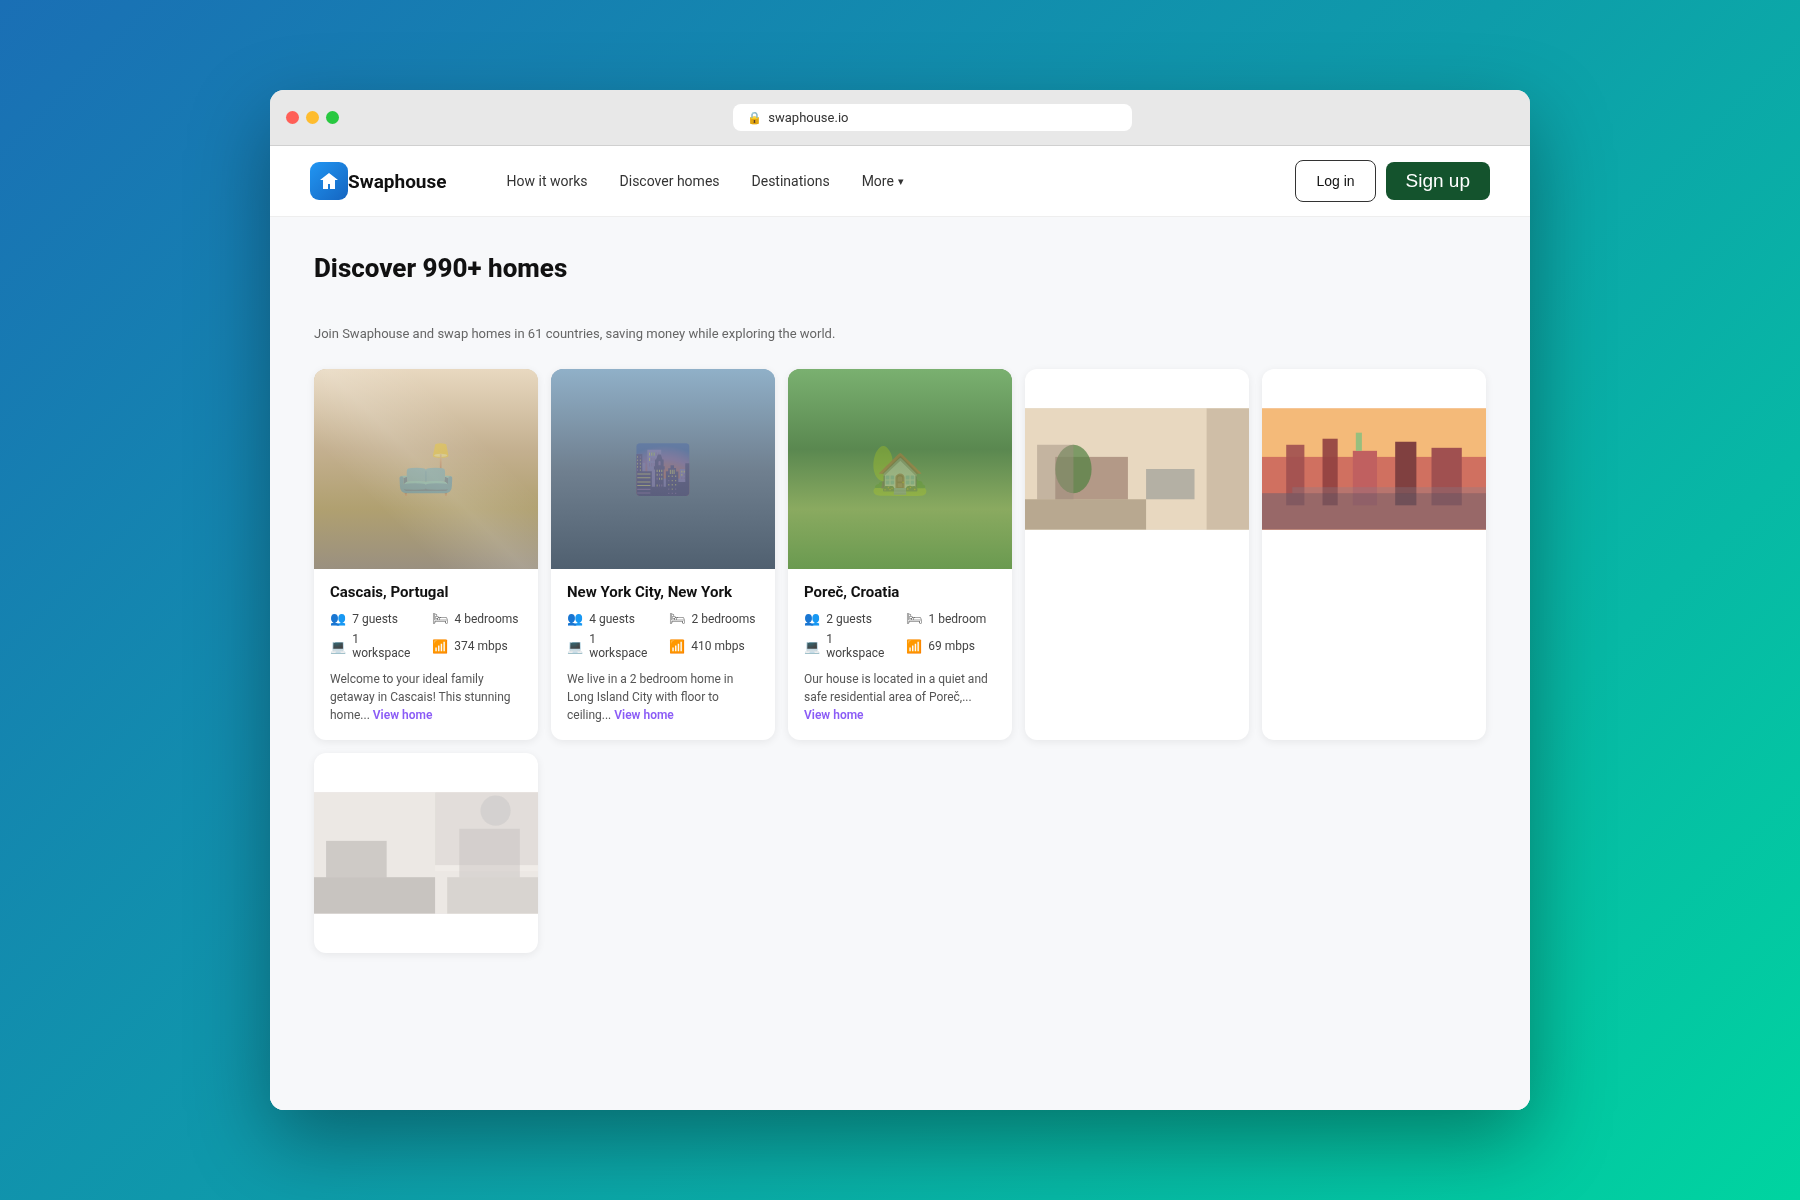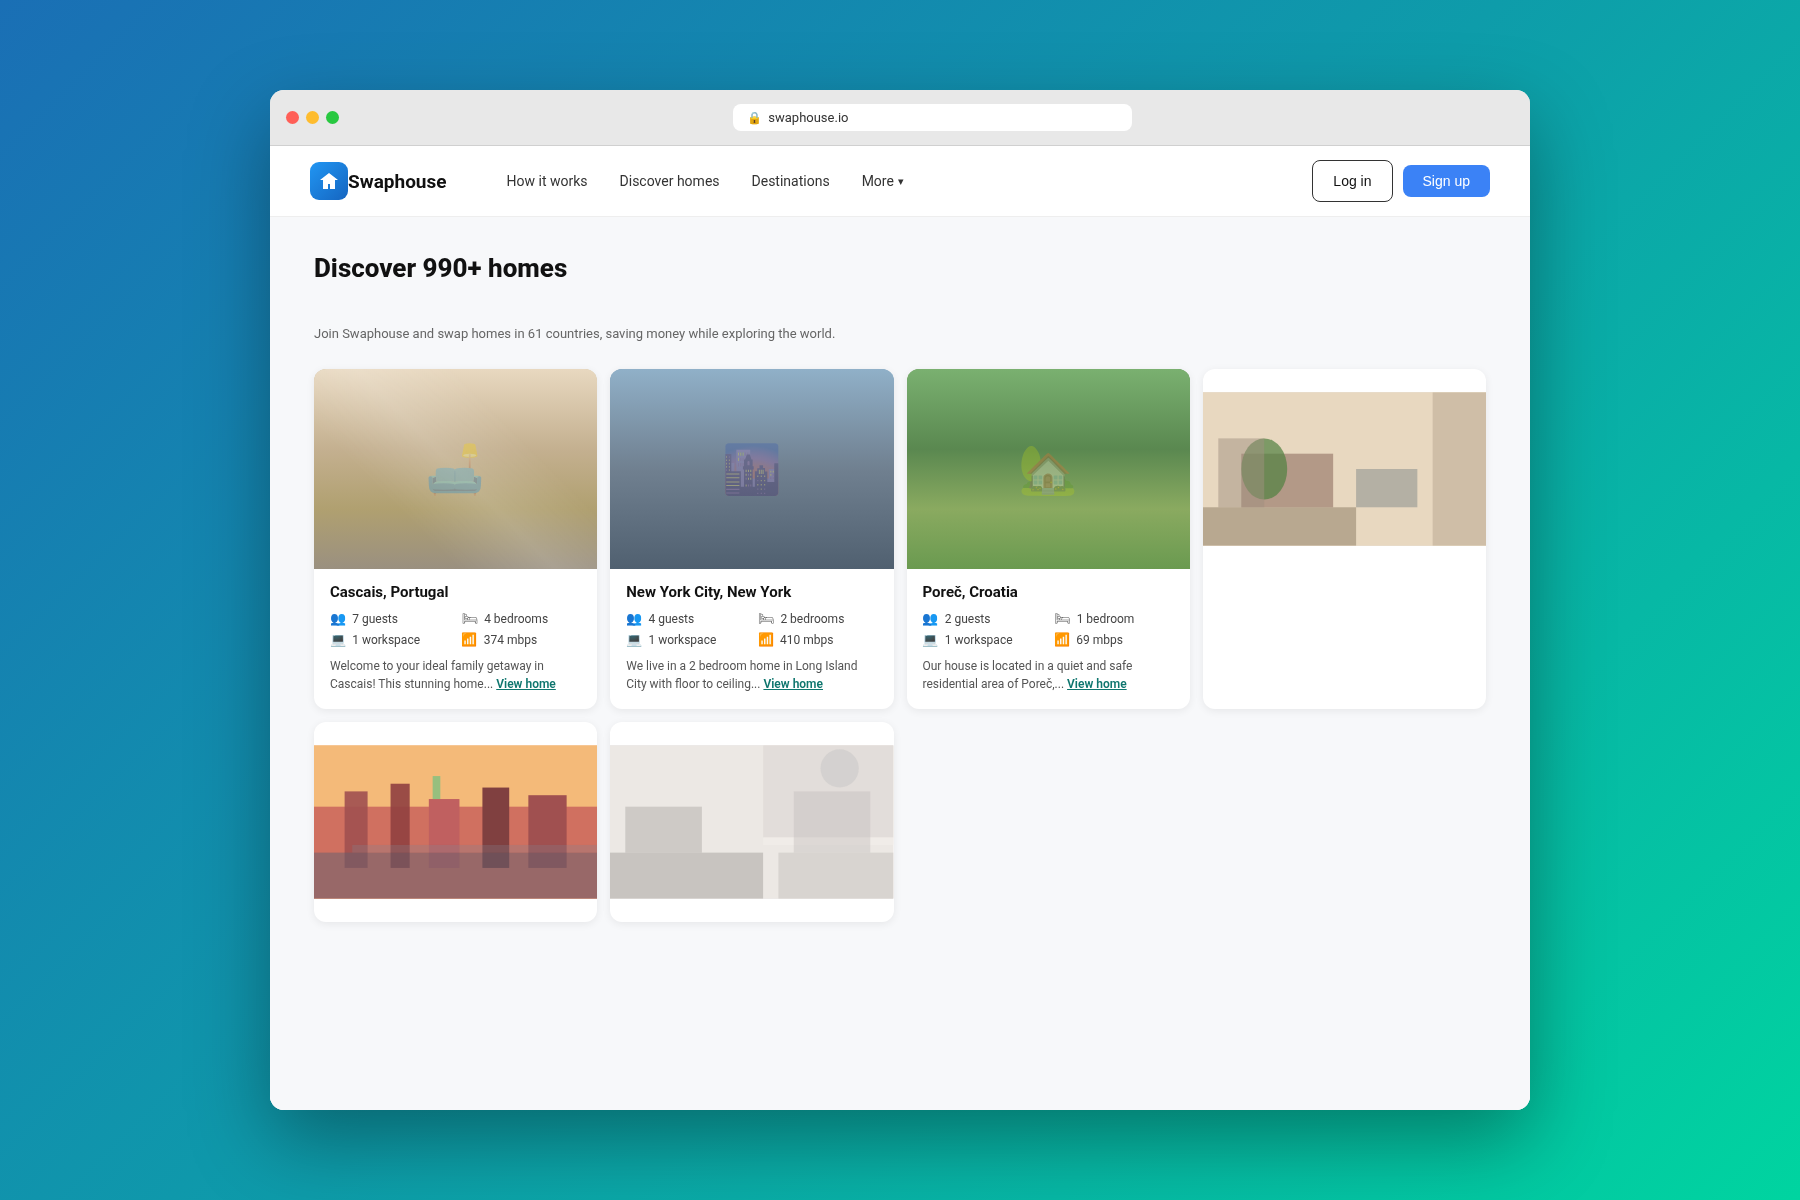--- a/index.html
+++ b/index.html
@@ -141,22 +141,22 @@
       font-size: 14px;
       cursor: pointer;
       font-weight: 500;
       color: #111;
     }
 
     .btn-signup {
       padding: 8px 20px;
       border: none;
       border-radius: 8px;
-      background: #3b82f6;
-      font-size: 14px;
+      background: #14532d;
+      font-size: 19px;
       cursor: pointer;
       font-weight: 500;
       color: white;
     }
 
     
     .main-content {
       flex: 1;
       background: #f7f8fa;
       padding: 36px 44px;
@@ -172,21 +172,21 @@
 
     .page-subtitle {
       font-size: 13px;
       color: #666;
       margin-bottom: 28px;
       margin-top: 43px;
     }
 
     .homes-grid {
       display: grid;
-      grid-template-columns: repeat(4, 1fr);
+      grid-template-columns: repeat(5, 1fr);
       gap: 13px;
     }
 
     .home-card {
       background: white;
       border-radius: 12px;
       overflow: hidden;
       box-shadow: 0 2px 8px rgba(0,0,0,0.07);
     }
 
@@ -287,23 +287,22 @@
       color: #555;
     }
 
     .home-description {
       font-size: 12px;
       color: #555;
       line-height: 1.5;
     }
 
     .view-link {
-      color: #0f766e;
+      color: #8b5cf6;
       font-weight: 600;
-      text-decoration: underline;
       cursor: pointer;
     }
 
     .chevron-down {
       font-size: 11px;
     }
 
     
     .home-image-container {
       width: 100%;

